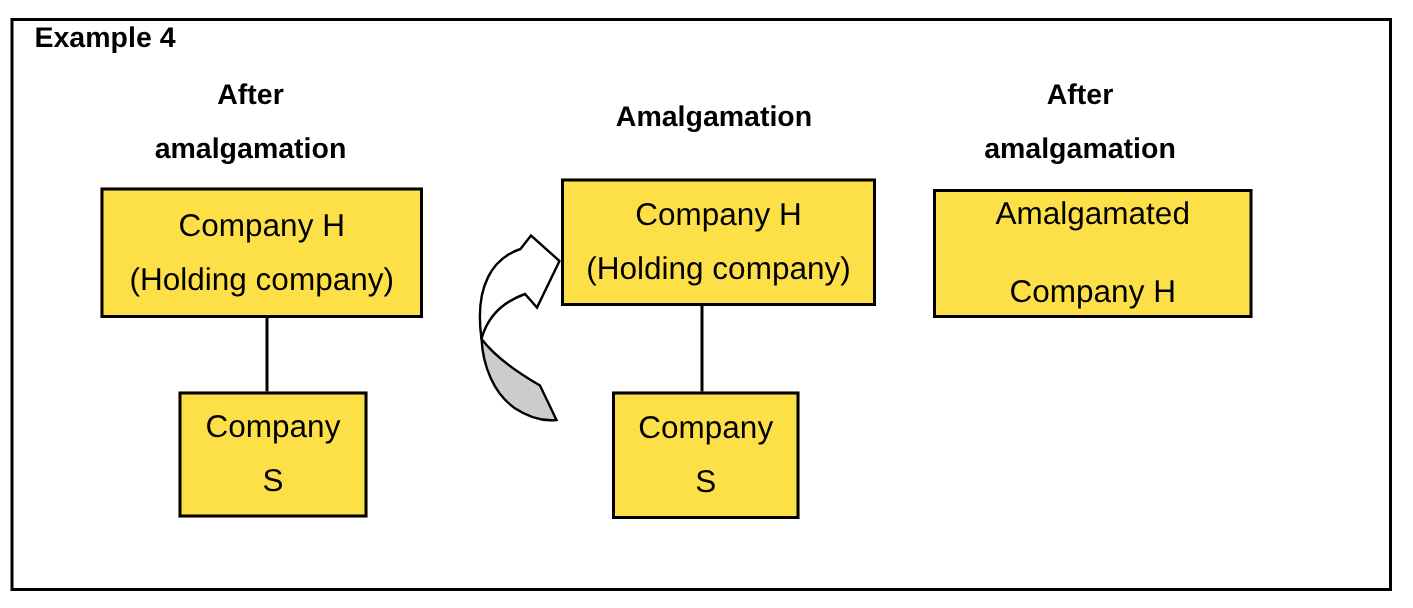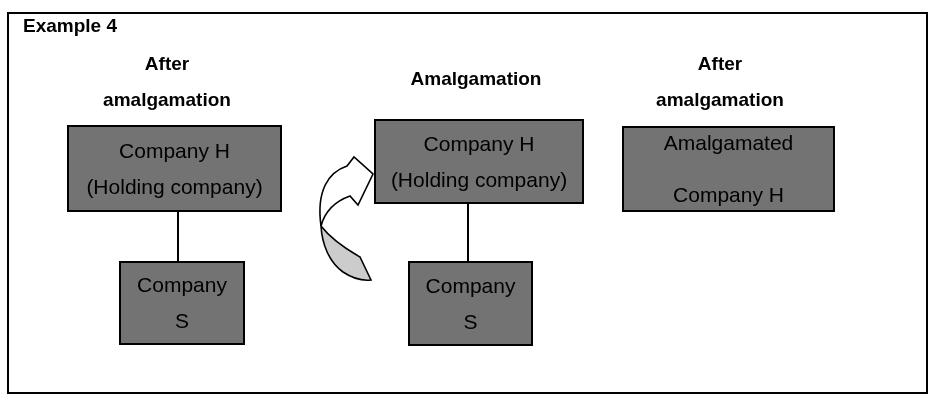--- a/index.html
+++ b/index.html
@@ -41,21 +41,21 @@
     position: absolute;
     width: 220px;
     text-align: center;
     font-size: 19px;
     font-weight: bold;
     line-height: 36px;
   }
   .node-box {
     position: absolute;
     border: 2px solid #000000;
-    background: #737373;
+    background: #fde047;
     box-sizing: border-box;
     display: flex;
     flex-direction: column;
     justify-content: center;
     align-items: center;
     text-align: center;
     font-size: 21px;
     line-height: 36px;
   }
   .vline {

